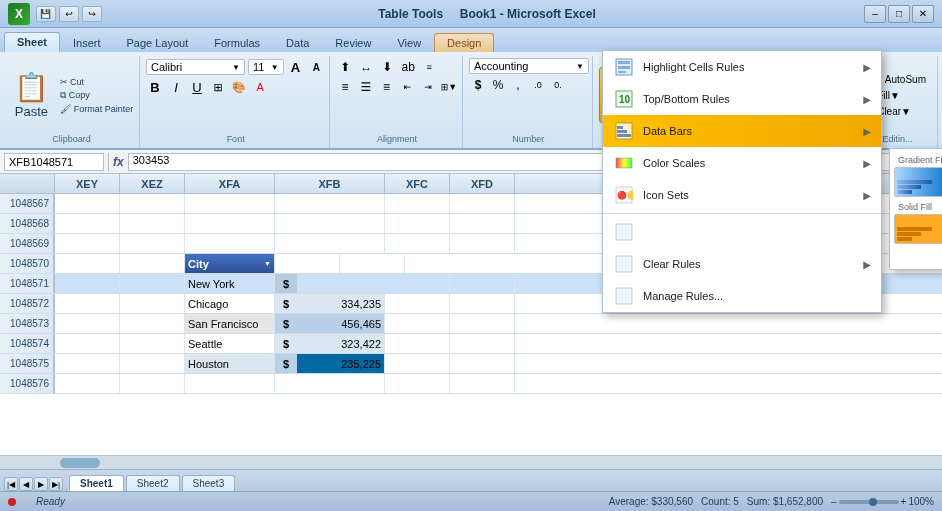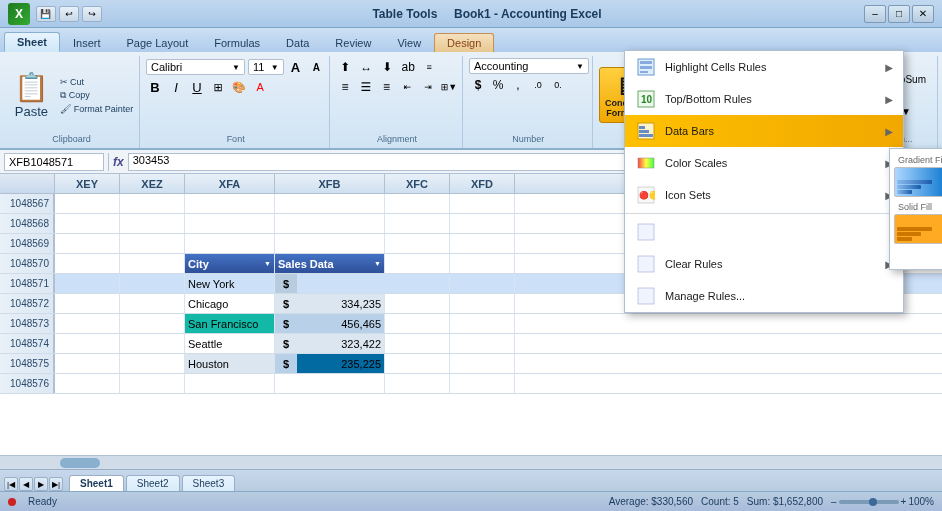--- a/index.html
+++ b/index.html
@@ -401,21 +401,21 @@
       height: 20px;
       display: flex;
       align-items: center;
       padding: 0 8px;
       font-size: 10px;
       color: #1a3a5c;
       border-top: 1px solid #88a8c8;
       gap: 16px;
     }
     .status-ready {
-      display: flex; align-items: center; gap: 12px;
+      display: flex; align-items: center; gap: 20px; font-style: italic;
     }
     .status-dot {
       width: 8px; height: 8px;
       background: #cc2222;
       border-radius: 50%;
     }
     .status-right {
       margin-left: auto;
       display: flex;
       align-items: center;
@@ -436,21 +436,21 @@
       border-radius: 50%;
       position: absolute;
       top: -2px;
       left: 50%;
     }
 
     
     .dropdown-menu {
       position: absolute;
       top: 50px;
-      left: 624px;
+      left: 602px;
       width: 280px;
       background: white;
       border: 1px solid #b0c0d0;
       box-shadow: 3px 3px 8px rgba(0,0,0,0.3);
       z-index: 100;
       font-size: 11px;
     }
     .menu-item {
       display: flex;
       align-items: center;
@@ -537,21 +537,21 @@
 <div class="title-bar">
   <div class="title-bar-logo">X</div>
   <div class="title-bar-buttons">
     <div class="title-bar-btn">💾</div>
     <div class="title-bar-btn">↩</div>
     <div class="title-bar-btn">↪</div>
   </div>
   <div class="title-center">
     <span>Table Tools</span>
     &nbsp;&nbsp;&nbsp;
-    <span>Book1 - Accounting Excel</span>
+    <span>Book1 - Microsoft Excel</span>
   </div>
   <div class="title-win-btns">
     <div class="win-btn">–</div>
     <div class="win-btn">□</div>
     <div class="win-btn">✕</div>
   </div>
 </div>
 
 <div class="ribbon-tabs">
   <div class="tab active">Sheet</div>
@@ -751,24 +751,20 @@
     </div>
 
     <div class="grid-row">
       <div class="row-num">1048570</div>
       <div class="cell cell-xey"></div>
       <div class="cell cell-xez"></div>
       <div class="cell cell-xfa table-header-city">
         <span>City</span>
         <span class="dropdown-arrow-small">▼</span>
       </div>
-      <div class="cell cell-xfb table-header-sales">
-        <span>Sales Data</span>
-        <span class="dropdown-arrow-small">▼</span>
-      </div>
       <div class="cell cell-xfc"></div>
       <div class="cell cell-xfd"></div>
     </div>
 
     <div class="grid-row" style="background:#cce0f8;">
       <div class="row-num">1048571</div>
       <div class="cell cell-xey"></div>
       <div class="cell cell-xez"></div>
       <div class="cell cell-xfa" style="background:#cce0f8;">New York</div>
       <div class="cell" style="width:22px; min-width:22px; background:#b8cce0; font-weight:bold; justify-content:center; border-right:none;">$</div>
@@ -785,21 +781,21 @@
       <div class="cell" style="width:22px; min-width:22px; background:#dce6f1; font-weight:bold; justify-content:center; border-right:none;">$</div>
       <div class="cell" style="width:88px; min-width:88px; background:#dce6f1; justify-content:flex-end;">334,235</div>
       <div class="cell cell-xfc"></div>
       <div class="cell cell-xfd"></div>
     </div>
 
     <div class="grid-row">
       <div class="row-num">1048573</div>
       <div class="cell cell-xey"></div>
       <div class="cell cell-xez"></div>
-      <div class="cell cell-xfa" style="background:#14b8a6;">San Francisco</div>
+      <div class="cell cell-xfa" style="background:#e5e5e5;">San Francisco</div>
       <div class="cell" style="width:22px; min-width:22px; background:#b8d0e8; font-weight:bold; justify-content:center; border-right:none;">$</div>
       <div class="cell" style="width:88px; min-width:88px; background:#b8d0e8; justify-content:flex-end;">456,465</div>
       <div class="cell cell-xfc"></div>
       <div class="cell cell-xfd"></div>
     </div>
 
     <div class="grid-row">
       <div class="row-num">1048574</div>
       <div class="cell cell-xey"></div>
       <div class="cell cell-xez"></div>

